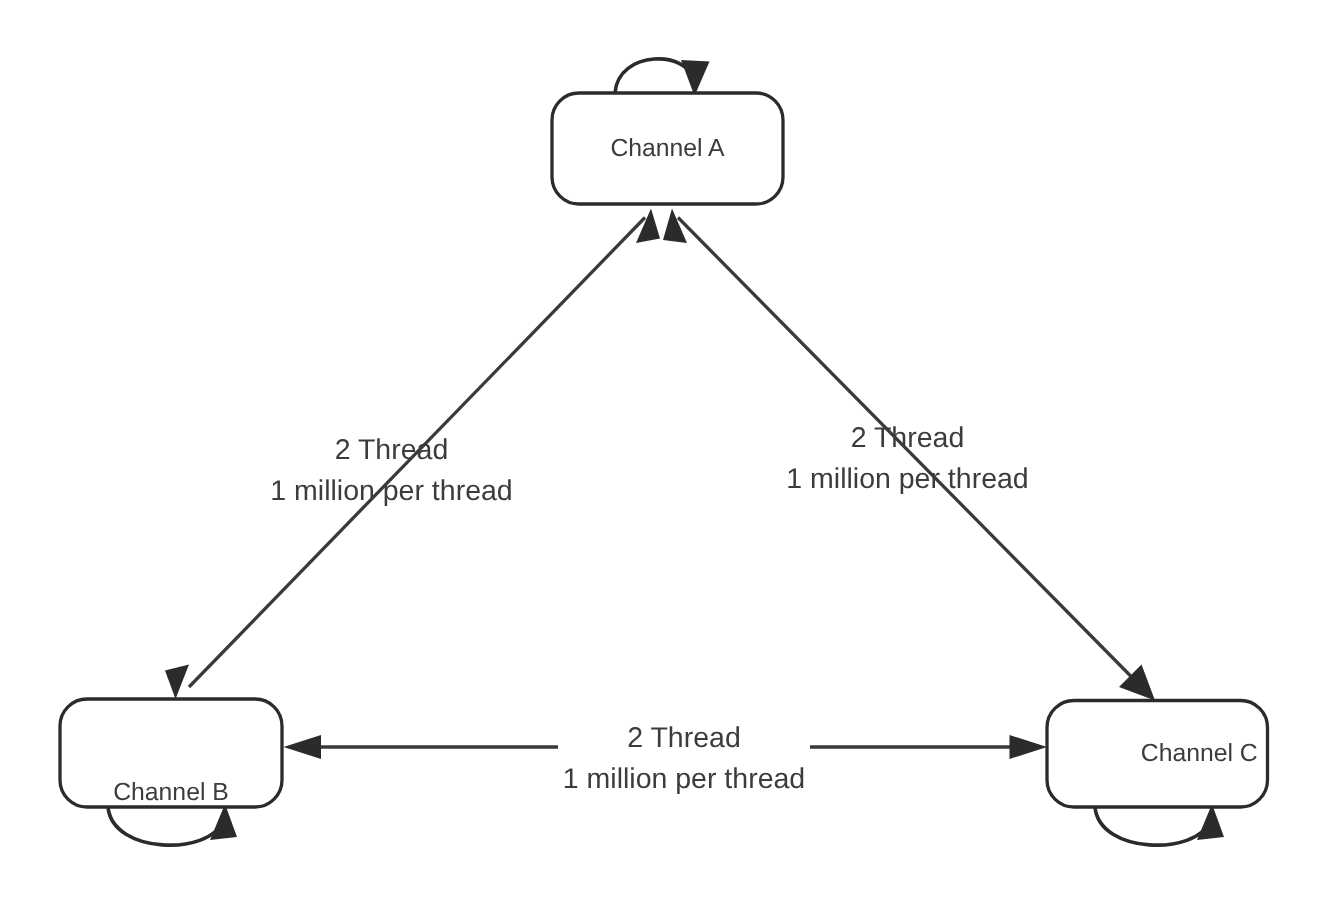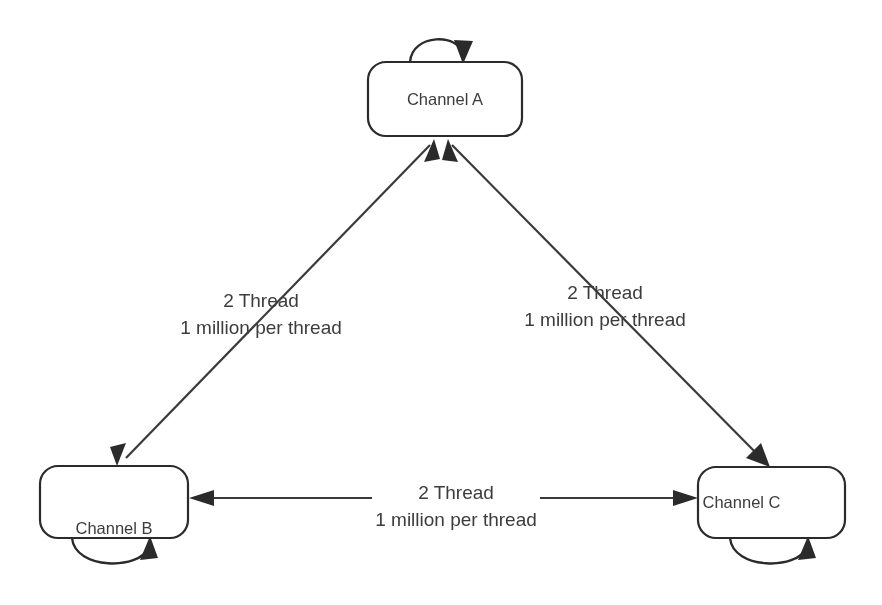--- a/index.html
+++ b/index.html
@@ -113,21 +113,21 @@
 
     <rect class="node-box" x="368" y="62" width="154" height="74" rx="18" ry="18"></rect>
     <rect class="node-box" x="40" y="466" width="148" height="72" rx="18" ry="18"></rect>
     <rect class="node-box" x="698" y="467" width="147" height="71" rx="18" ry="18"></rect>
   </svg>
 
   <div class="node-label" style="left:368px; top:91px; width:154px;">Channel A</div>
 
   <div class="node-label" style="left:40px; top:520px; width:148px;">Channel B</div>
 
-  <div class="node-label" style="left:668px; top:494px; width:147px;">Channel C</div>
+  <div class="node-label" style="left:726px; top:494px; width:147px;">Channel C</div>
 
   <div class="edge-label" style="left:156px; top:288px; width:210px;">
     <div>2 Thread</div>
     <div>1 million per thread</div>
   </div>
 
   <div class="edge-label" style="left:500px; top:280px; width:210px;">
     <div>2 Thread</div>
     <div>1 million per thread</div>
   </div>

